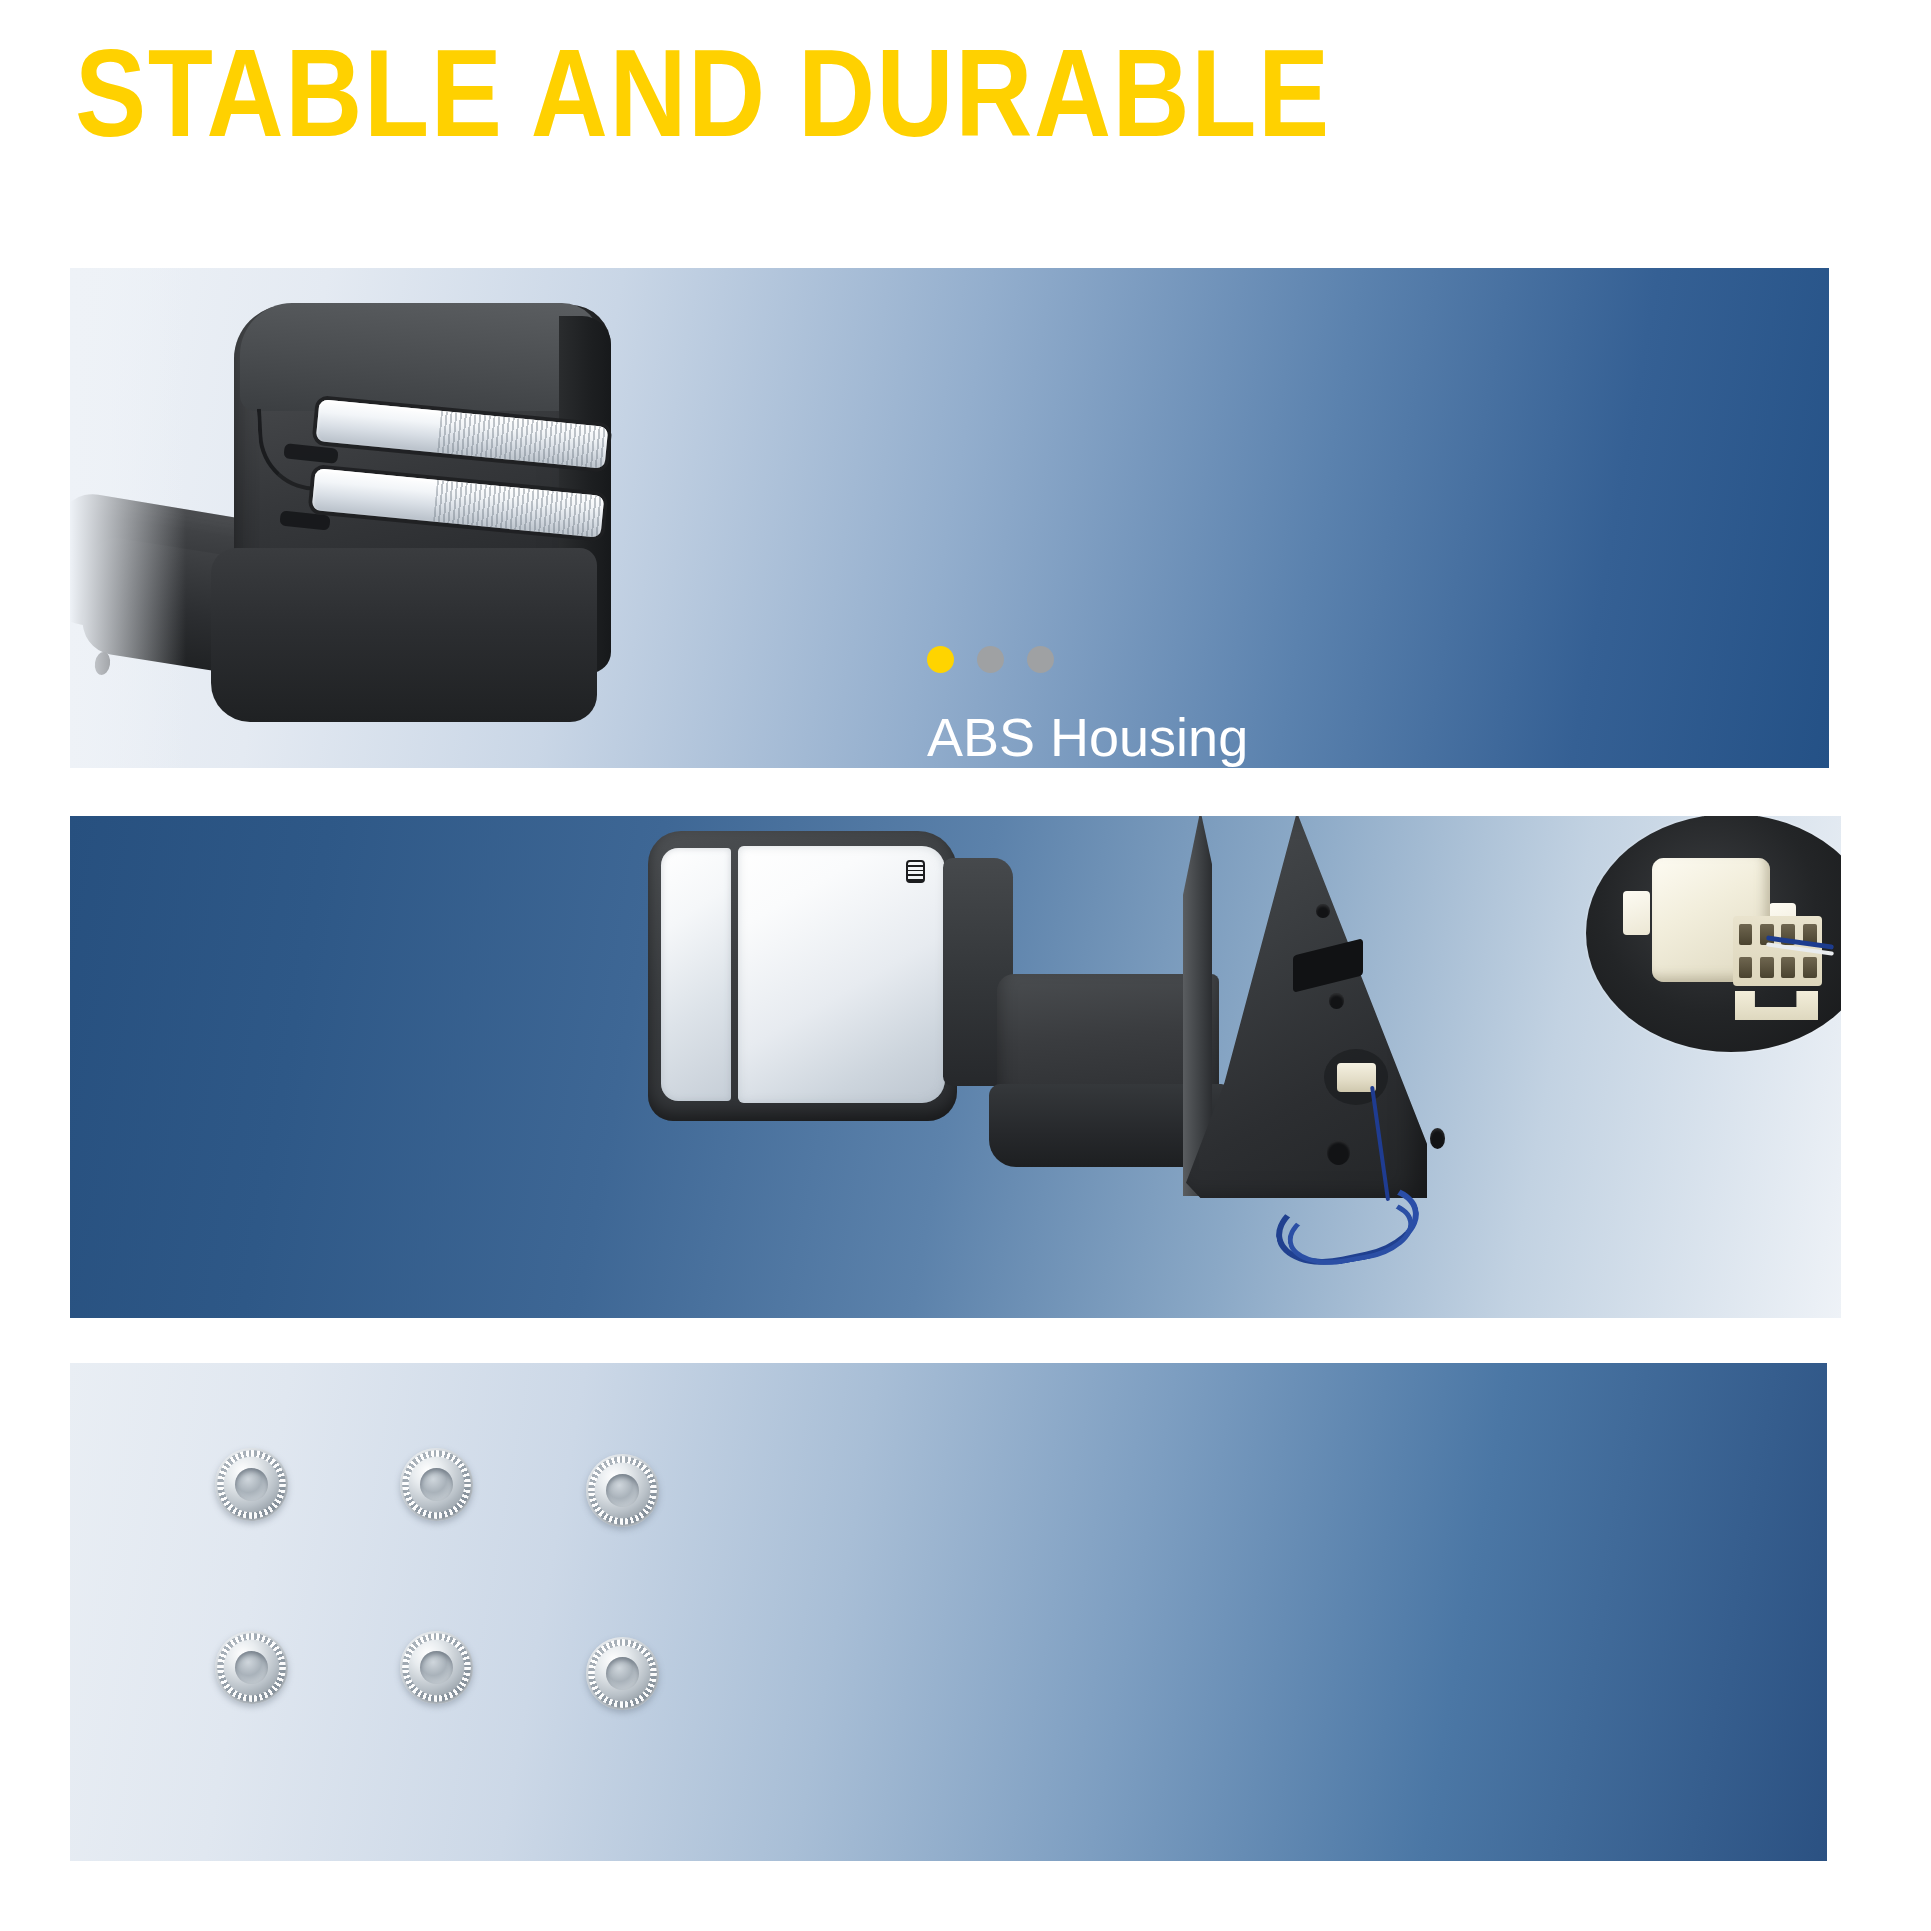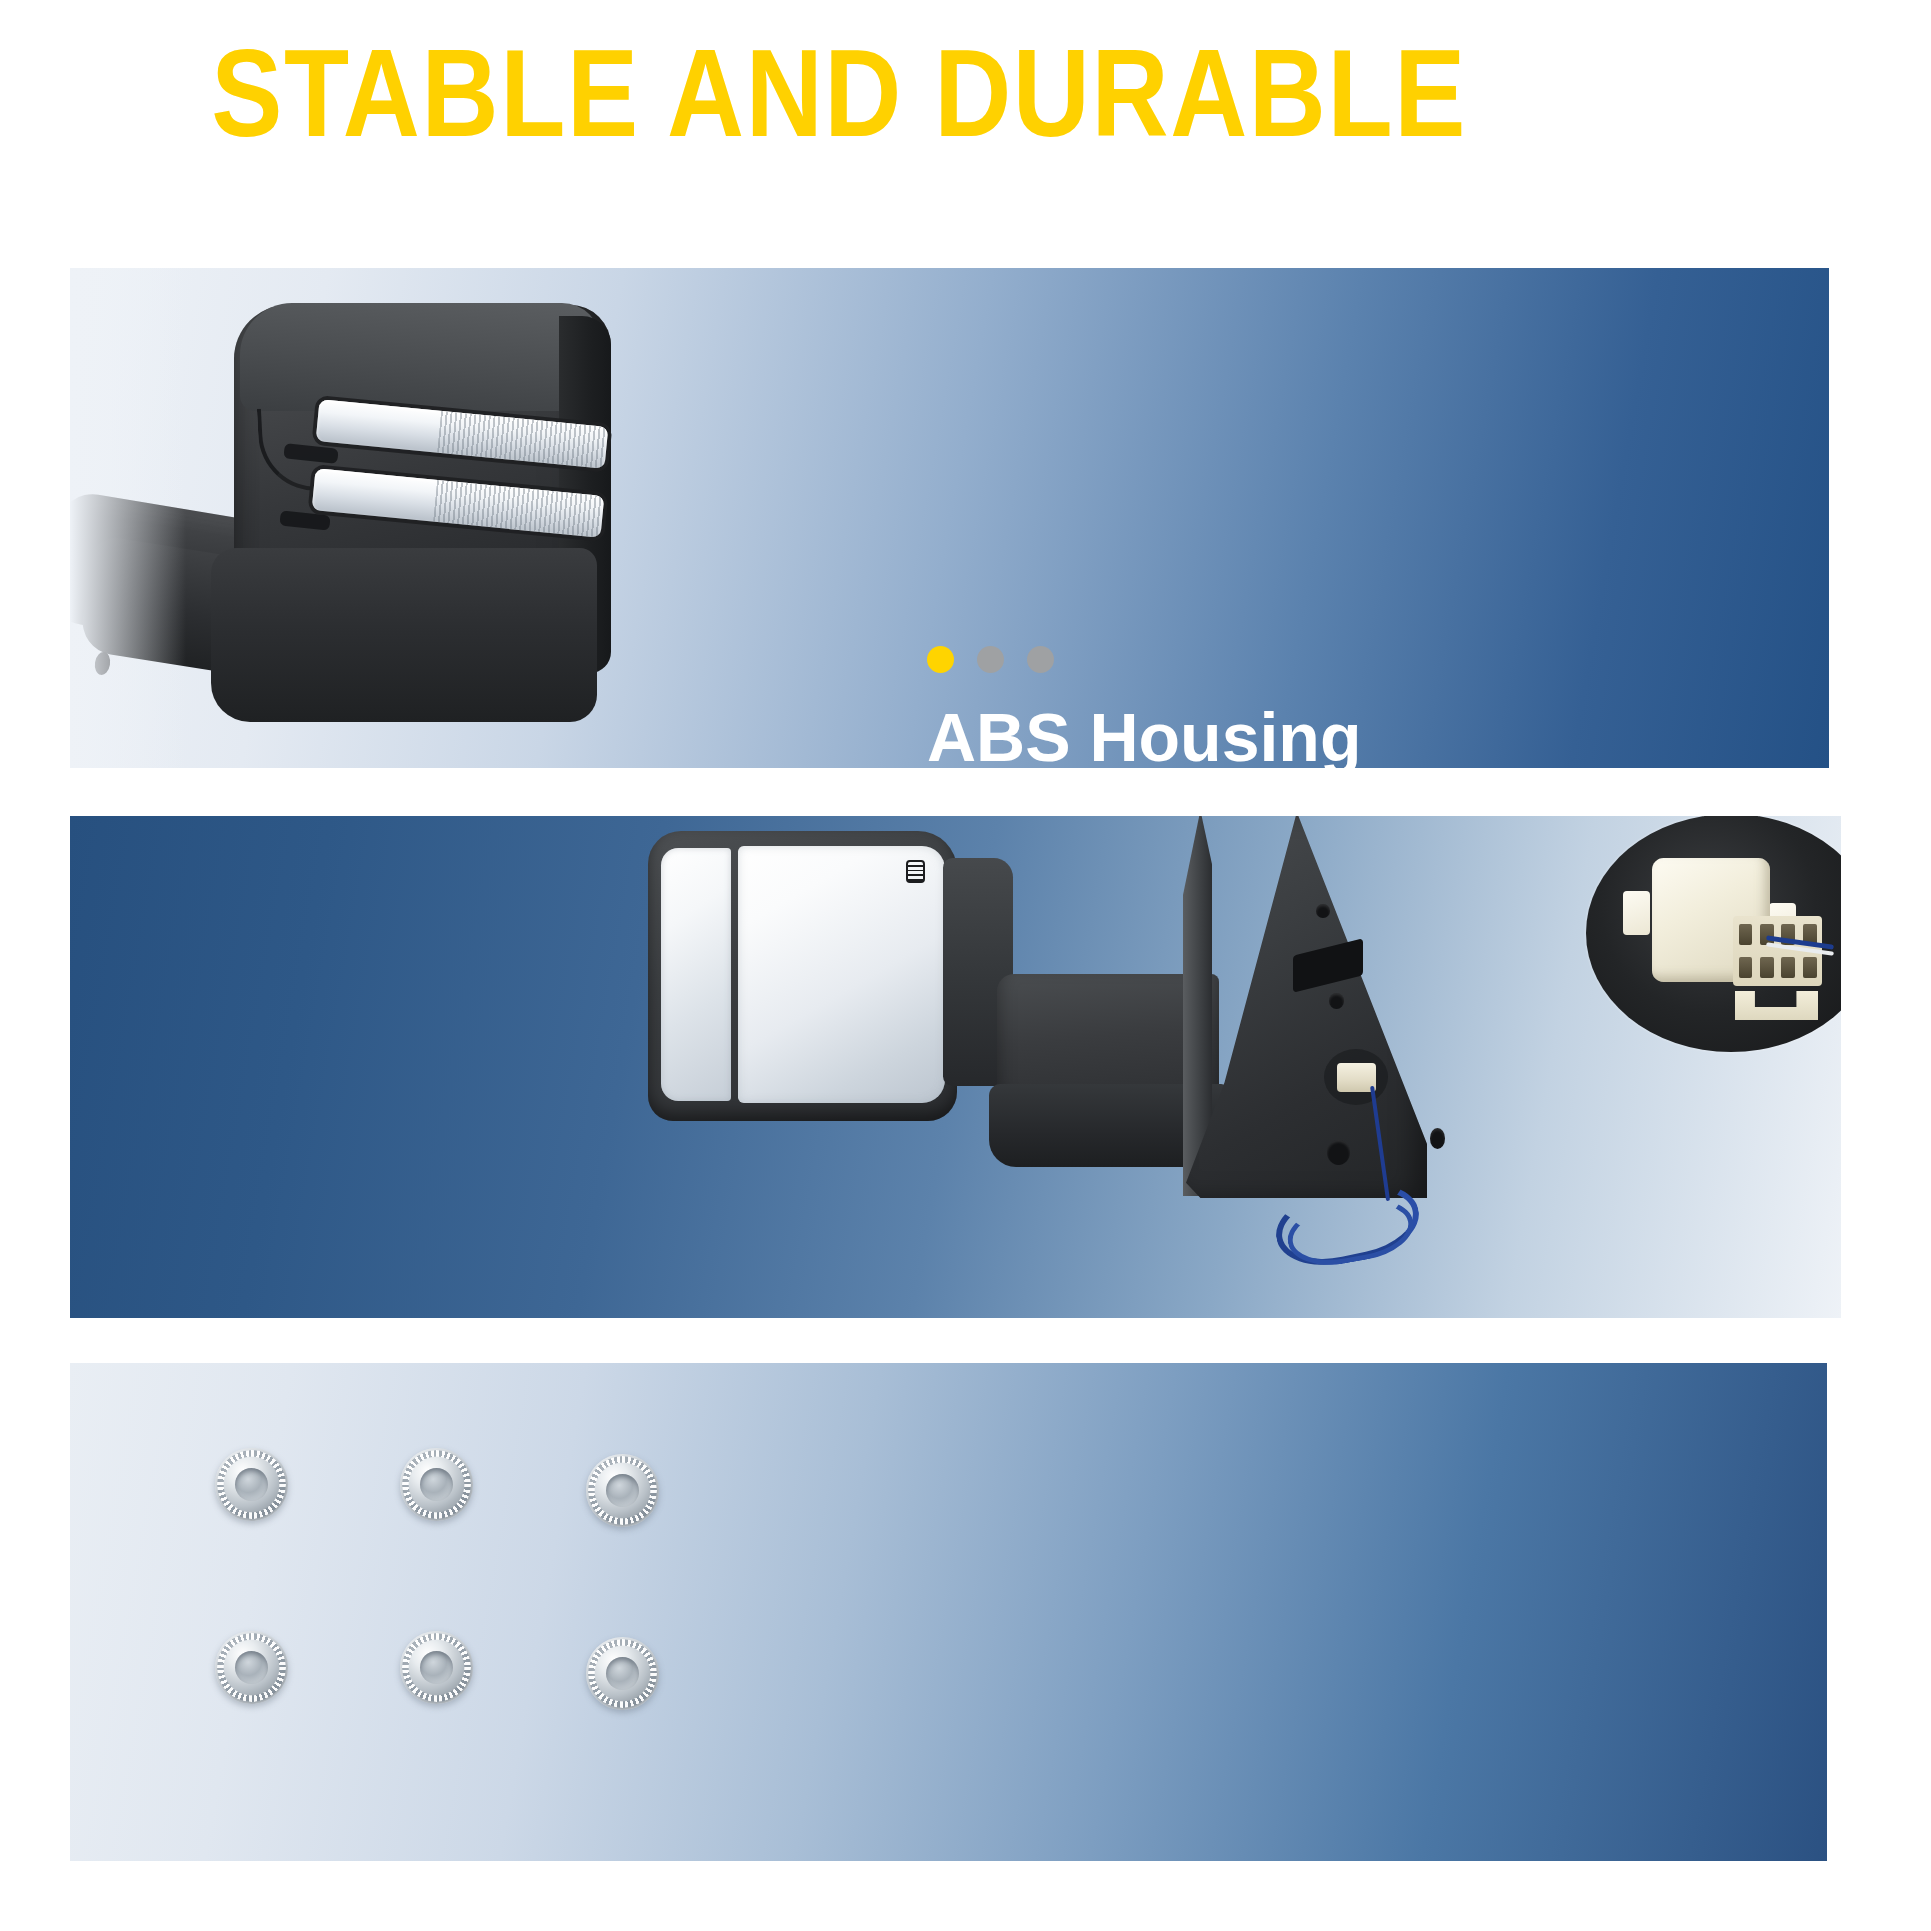--- a/index.html
+++ b/index.html
@@ -2,21 +2,21 @@
 <html><head>
 <meta charset="utf-8">
 <style>
   * { box-sizing: border-box; margin: 0; padding: 0; }
   html, body {
     width: 1931px; height: 1931px;
     background: #ffffff;
     font-family: "Liberation Sans", sans-serif;
     overflow: hidden;
   }
-  .page { position: relative; width: 1931px; height: 1931px; background: #fff; text-align: center; }
+  .page { position: relative; width: 1931px; height: 1931px; background: #fff; }
 
   
   .title {
     position: absolute;
     left: 75px; top: 35px;
     width: 1777px; height: 116px;
     font-size: 124px;
     font-weight: 700;
     letter-spacing: 1.9px;
     color: #FFD100;
@@ -50,22 +50,22 @@
         #e9eef4 0%, #e0e7f0 12%, #ccd8e7 28%,
         #a8bed6 44%, #7d9ec1 60%, #4b77a5 78%, #2b5182 100%);
   }
 
   
   .text-block { position: absolute; }
   .dots { display: flex; gap: 23px; margin-bottom: 25px; }
   .dot { width: 27px; height: 27px; border-radius: 50%; background: #9fa1a3; }
   .dot.active { background: #FFD400; }
   .feat-heading {
-    font-size: 68px;
-    font-weight: 700;
+    font-size: 54px;
+    font-weight: 400;
     color: #ffffff;
     line-height: 79px;
     white-space: nowrap;
     margin-bottom: 4px;
   }
 
   #text-1 { left: 857px; top: 378px; }
 
   
   .ph1 { position: absolute; left: 0px; top: 0px; width: 695px; height: 500px; }

